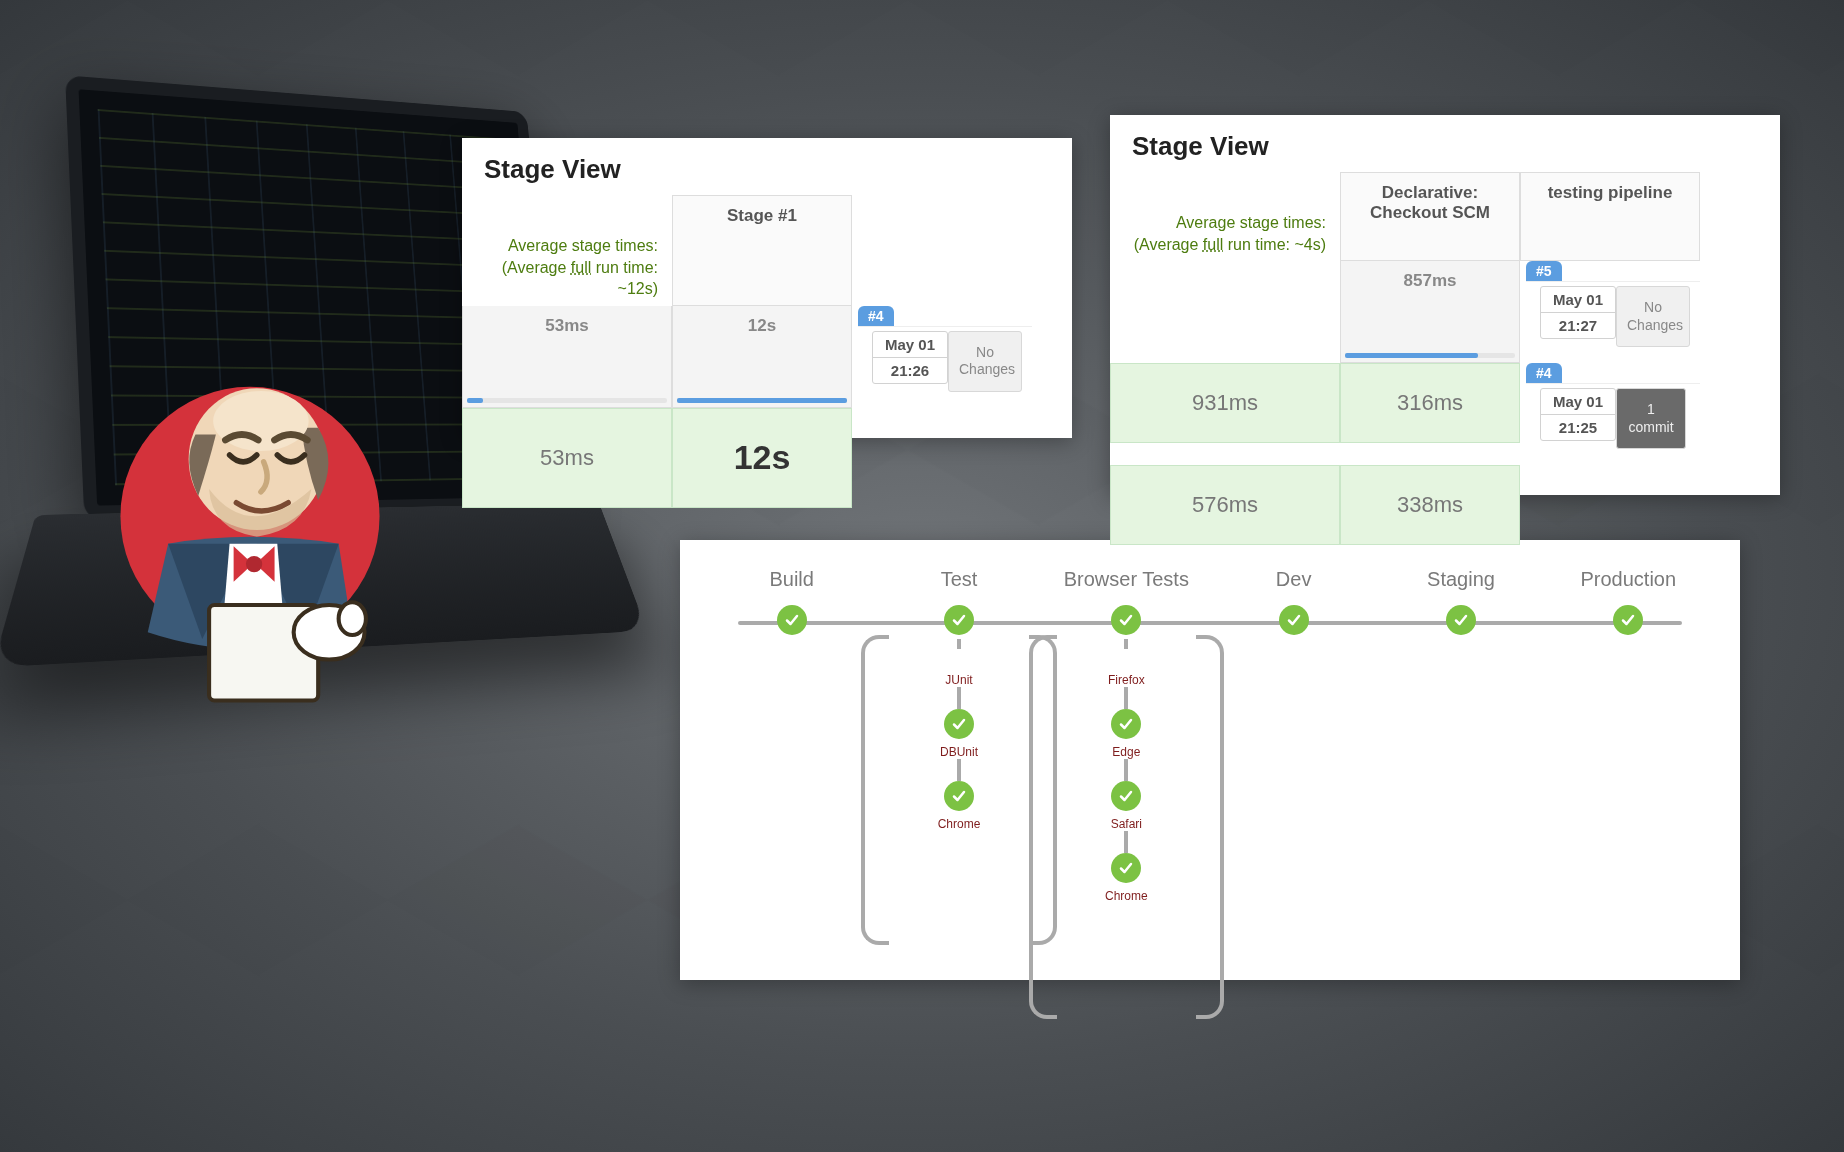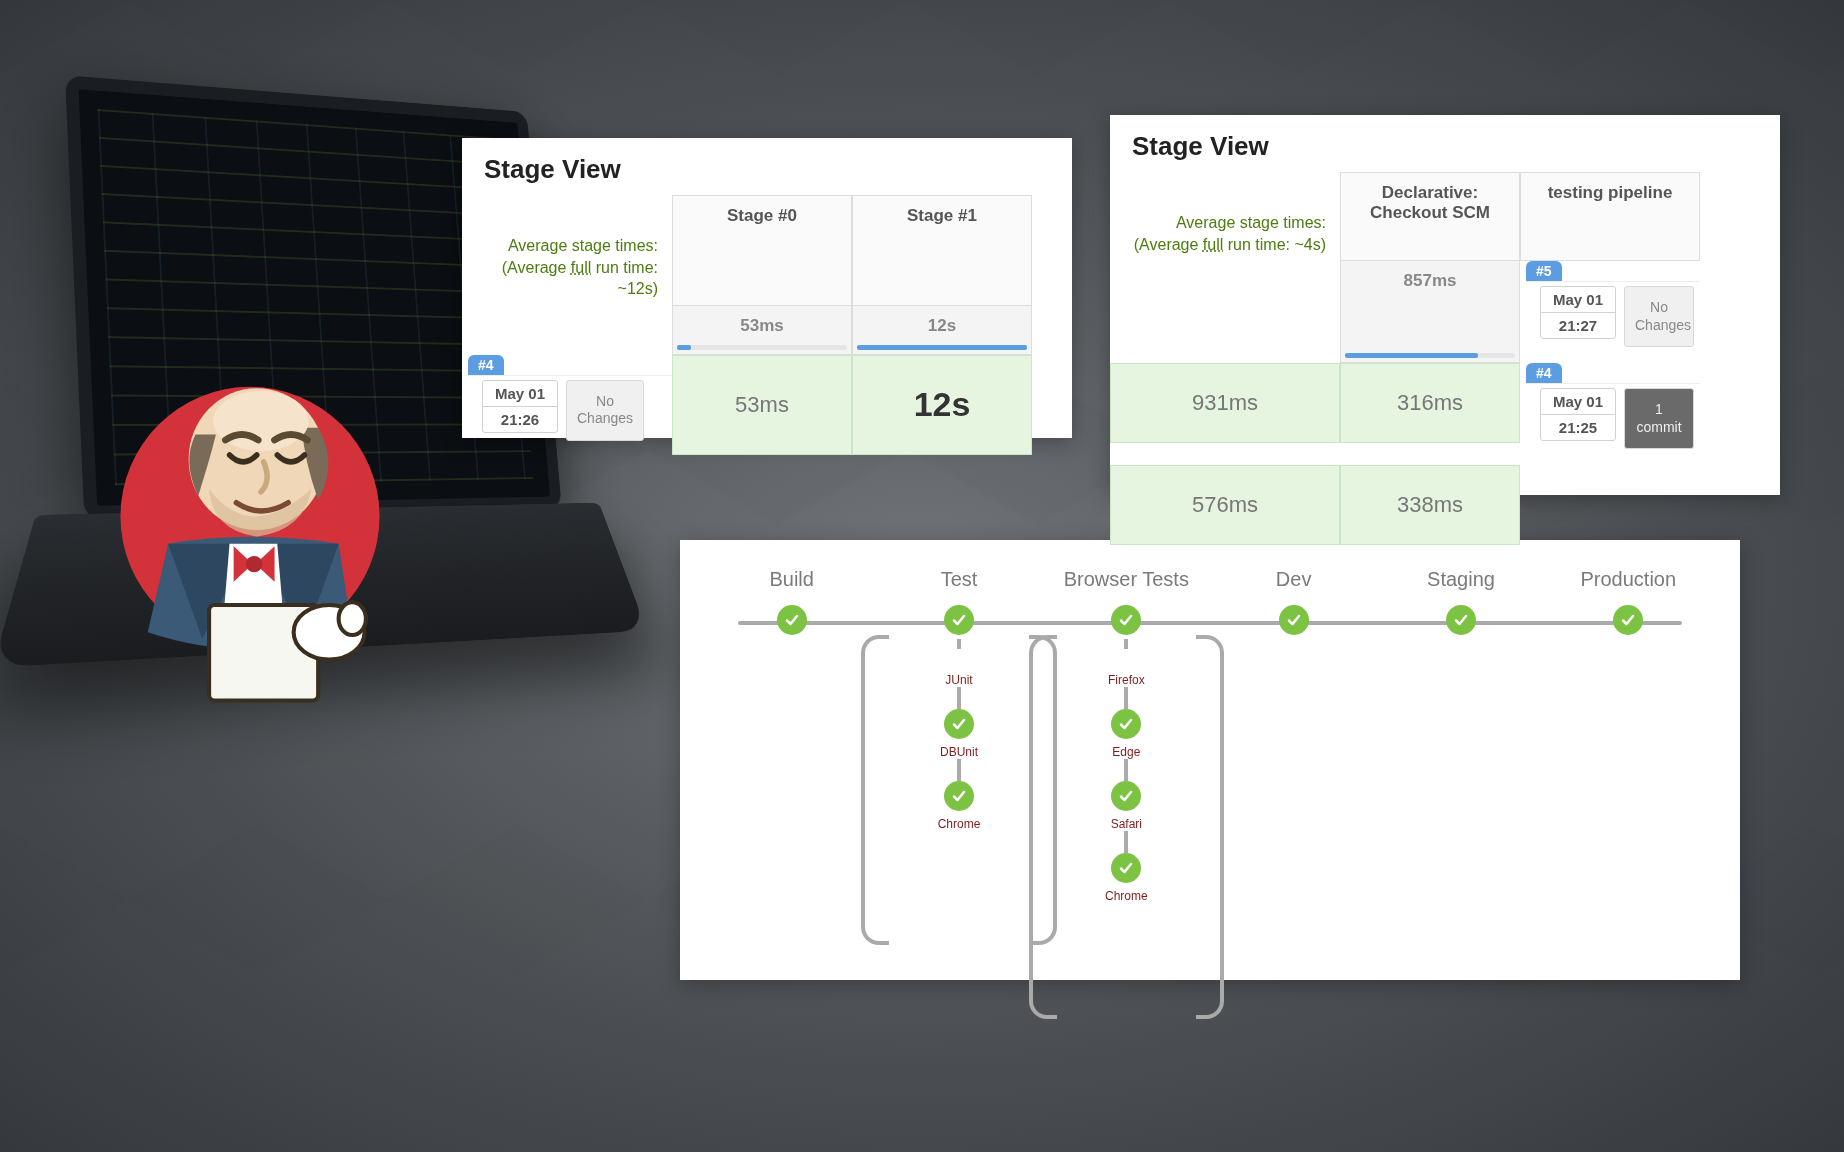--- a/index.html
+++ b/index.html
@@ -79,21 +79,21 @@
   .panel1 .sv-grid { grid-template-columns: 210px 180px 180px; }
   .panel2 .sv-grid { grid-template-columns: 230px 180px 180px; }
 
   .sv-head-left { grid-column:1; text-align:right; padding: 40px 14px 6px 14px; color:#4d7c0f; font-size:16px; line-height:1.35; }
   .sv-head-left .underl { text-decoration: underline dotted; }
   .sv-col-head { border:1px solid #ddd; background:#fafafa; text-align:center; padding:10px 6px; font-weight:bold; color:#555; font-size:17px; }
   .sv-col-avg { border:1px solid #ddd; border-top:none; background:#f4f4f4; text-align:center; padding:10px 6px 18px; color:#888; font-size:17px; font-weight:bold; position:relative;}
   .sv-col-avg .bar { position:absolute; left:4px; right:4px; bottom:4px; height:5px; background:#e5e5e5; border-radius:2px;}
   .sv-col-avg .bar>span{display:block;height:100%;background:#5b9de0;border-radius:2px;}
 
-  .sv-run-label { display:flex; gap:8px; align-items:flex-start; padding:16px 10px 16px 14px; border-top:1px solid #eee;}
+  .sv-run-label { display:flex; align-items:flex-start; padding:16px 10px 16px 14px; border-top:1px solid #eee;}
   .build-tag { background:#5b9de0; color:#fff; font-size:14px; font-weight:bold; padding:2px 10px; border-radius:6px 6px 0 0; }
   .datebox { border:1px solid #d2d2d2; background:#fff; border-radius:3px; text-align:center; font-size:15px; color:#555; min-width:76px;}
   .datebox .d1 { padding:4px 8px; font-weight:bold; border-bottom:1px solid #d2d2d2;}
   .datebox .d2 { padding:4px 8px; font-weight:bold;}
   .changes-box { background:#f0f0f0; border:1px solid #d8d8d8; color:#888; font-size:14px; text-align:center; padding:12px 10px; border-radius:3px; min-width:70px; line-height:1.25;}
   .changes-box.commit { background:#6a6a6a; color:#eee;}
   .sv-left-col { padding-left:6px;}
   .sv-cell { border:1px solid #c9e6c7; background:#e5f5e0; text-align:center; display:flex; align-items:center; justify-content:center; font-size:22px; color:#777; font-weight:400; }
   .panel1 .sv-cell.big { font-size:34px; color:#333; font-weight:bold;}
   .panel1 .sv-row .sv-cell { height:100px;}
@@ -176,21 +176,20 @@
 
 <div class="panel panel1">
   <div class="sv-title">Stage View</div>
   <div class="sv-grid">
     <div class="sv-head-left">
       <div>Average stage times:</div>
       <div>
         <span>(Average </span><span class="underl">full</span><span> run time: ~12s)</span>
       </div>
     </div>
-    <div class="sv-col-head">Stage #0</div>
     <div class="sv-col-head">Stage #1</div>
 
     <div></div>
     <div class="sv-col-avg">
       <span>53ms</span>
       <div class="bar">
           <span style="width:8%"></span>
         </div>
     </div>
     <div class="sv-col-avg">

